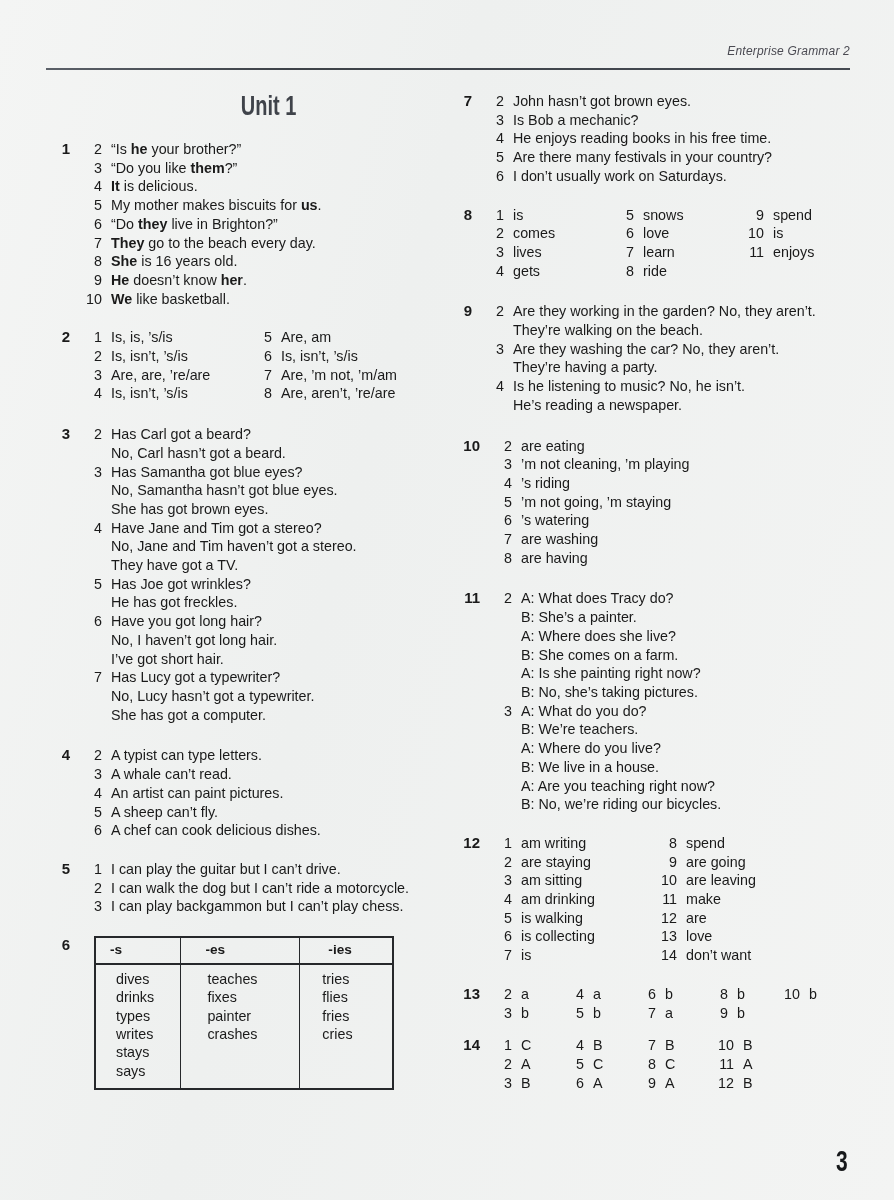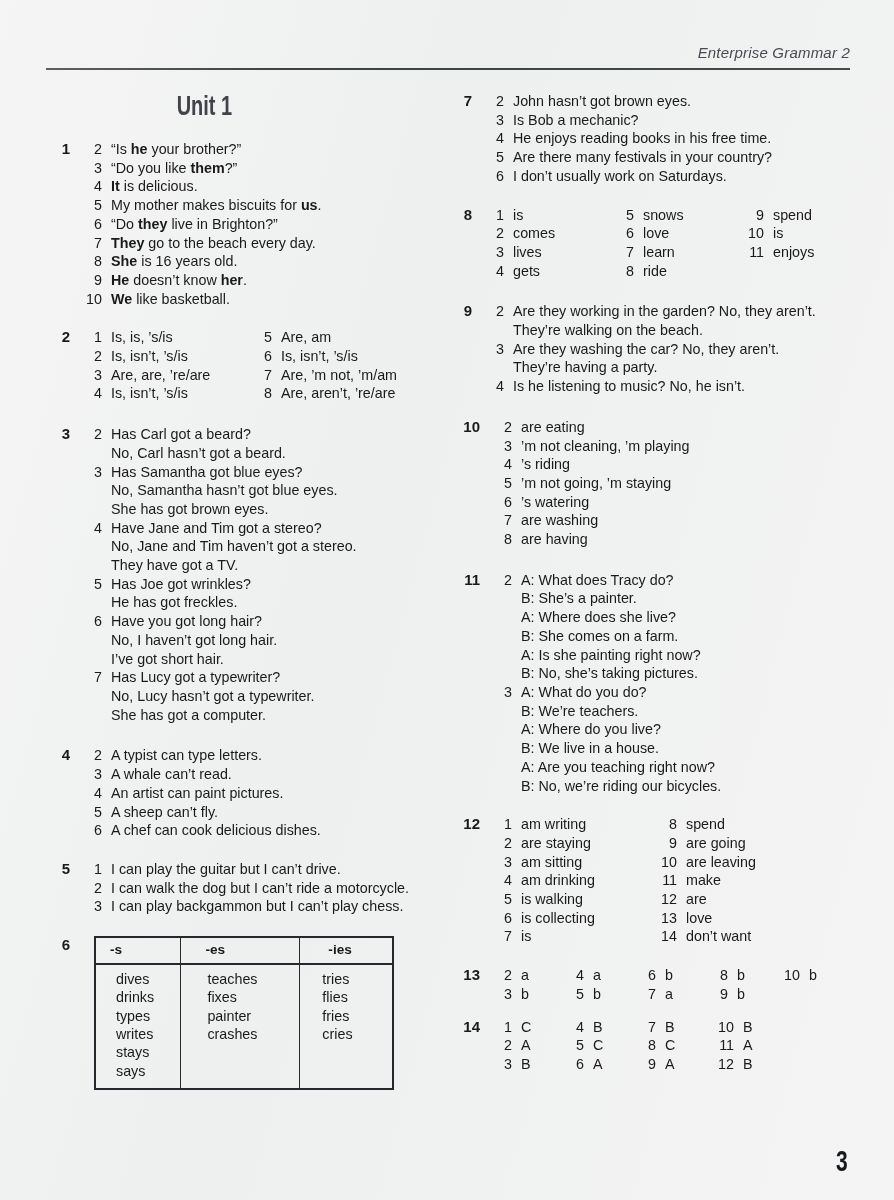--- a/index.html
+++ b/index.html
@@ -13,31 +13,31 @@
   }
   .page{
     position:absolute;inset:0;
     background:linear-gradient(105deg,#f4f5f4 0%,#eef0ef 40%,#f3f4f3 100%);
   }
   
   .running-head{
     position:absolute;left:0;right:44px;top:44px;
     text-align:right;
     font-style:italic;
-    font-size:15px;
+    font-size:12px;
     color:#4a4a52;
     letter-spacing:.2px;
   }
   .head-rule{
     position:absolute;left:46px;right:44px;top:68px;
     height:2px;
     background:linear-gradient(to right,#5b6068,#3d4248 30%,#454a52);
   }
   .unit-title-wrap{
-    position:absolute;left:150px;width:205px;top:91px;text-align:left;
+    position:absolute;left:118px;width:205px;top:91px;text-align:right;
   }
   
   .col{
     position:absolute;top:0;
     font-size:14.3px;
     line-height:18.7px;
   }
   .col-left{left:46px;width:395px;}
   .col-right{left:448px;width:420px;}
 
@@ -452,20 +452,24 @@
             <div class="item-t">Are they washing the car? No, they aren’t.</div>
           </div>
           <div class="item">
             <div class="item-n"></div>
             <div class="item-t">They’re having a party.</div>
           </div>
           <div class="item">
             <div class="item-n">4</div>
             <div class="item-t">Is he listening to music? No, he isn’t.</div>
           </div>
+          <div class="item">
+            <div class="item-n"></div>
+            <div class="item-t">He’s reading a newspaper.</div>
+          </div>
         </div>
       </div>
       <div class="ex" style="margin-bottom: 22px;">
         <div class="ex-num wide">10</div>
         <div class="ex-body">
           <div class="item">
             <div class="item-n">2</div>
             <div class="item-t">are eating</div>
           </div>
           <div class="item">

